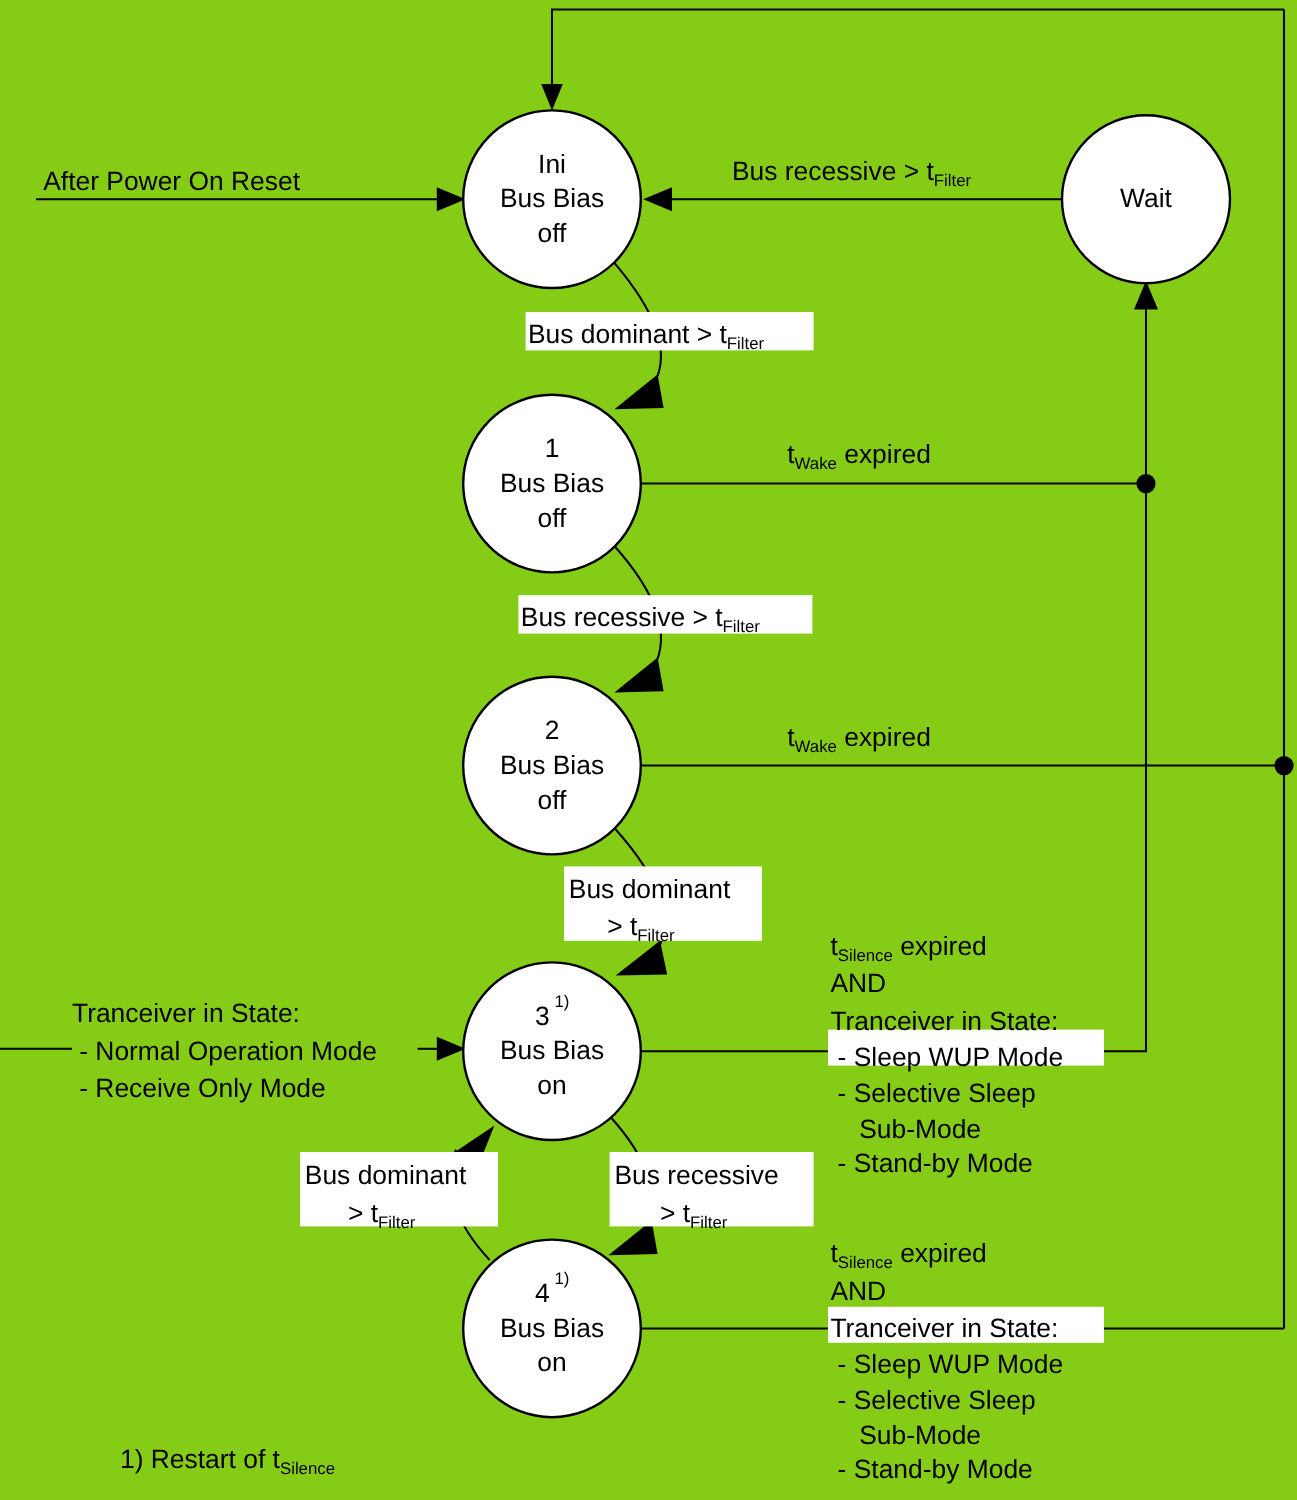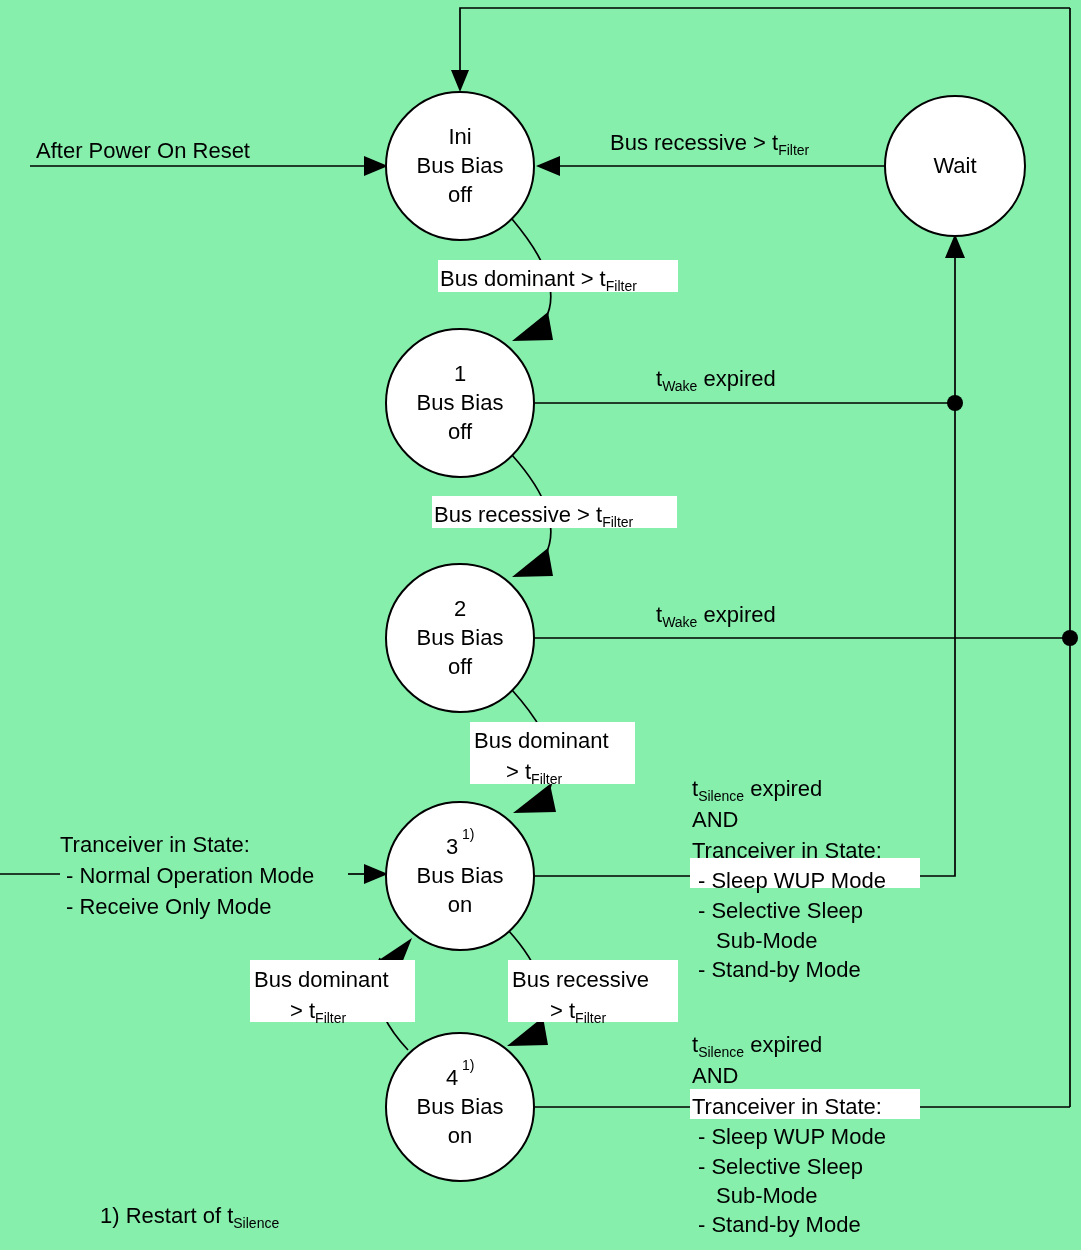--- a/index.html
+++ b/index.html
@@ -4,21 +4,21 @@
 <style>
   html, body {
     margin: 0;
     padding: 0;
     background: #ffffff;
   }
   #diagram-root {
     position: relative;
     width: 1081px;
     height: 1250px;
-    background: #86efac;
+    background: #84cc16;
     font-family: "Liberation Sans", sans-serif;
     overflow: hidden;
   }
   svg.canvas {
     position: absolute;
     top: 0;
     left: 0;
     width: 1081px;
     height: 1250px;
   }

